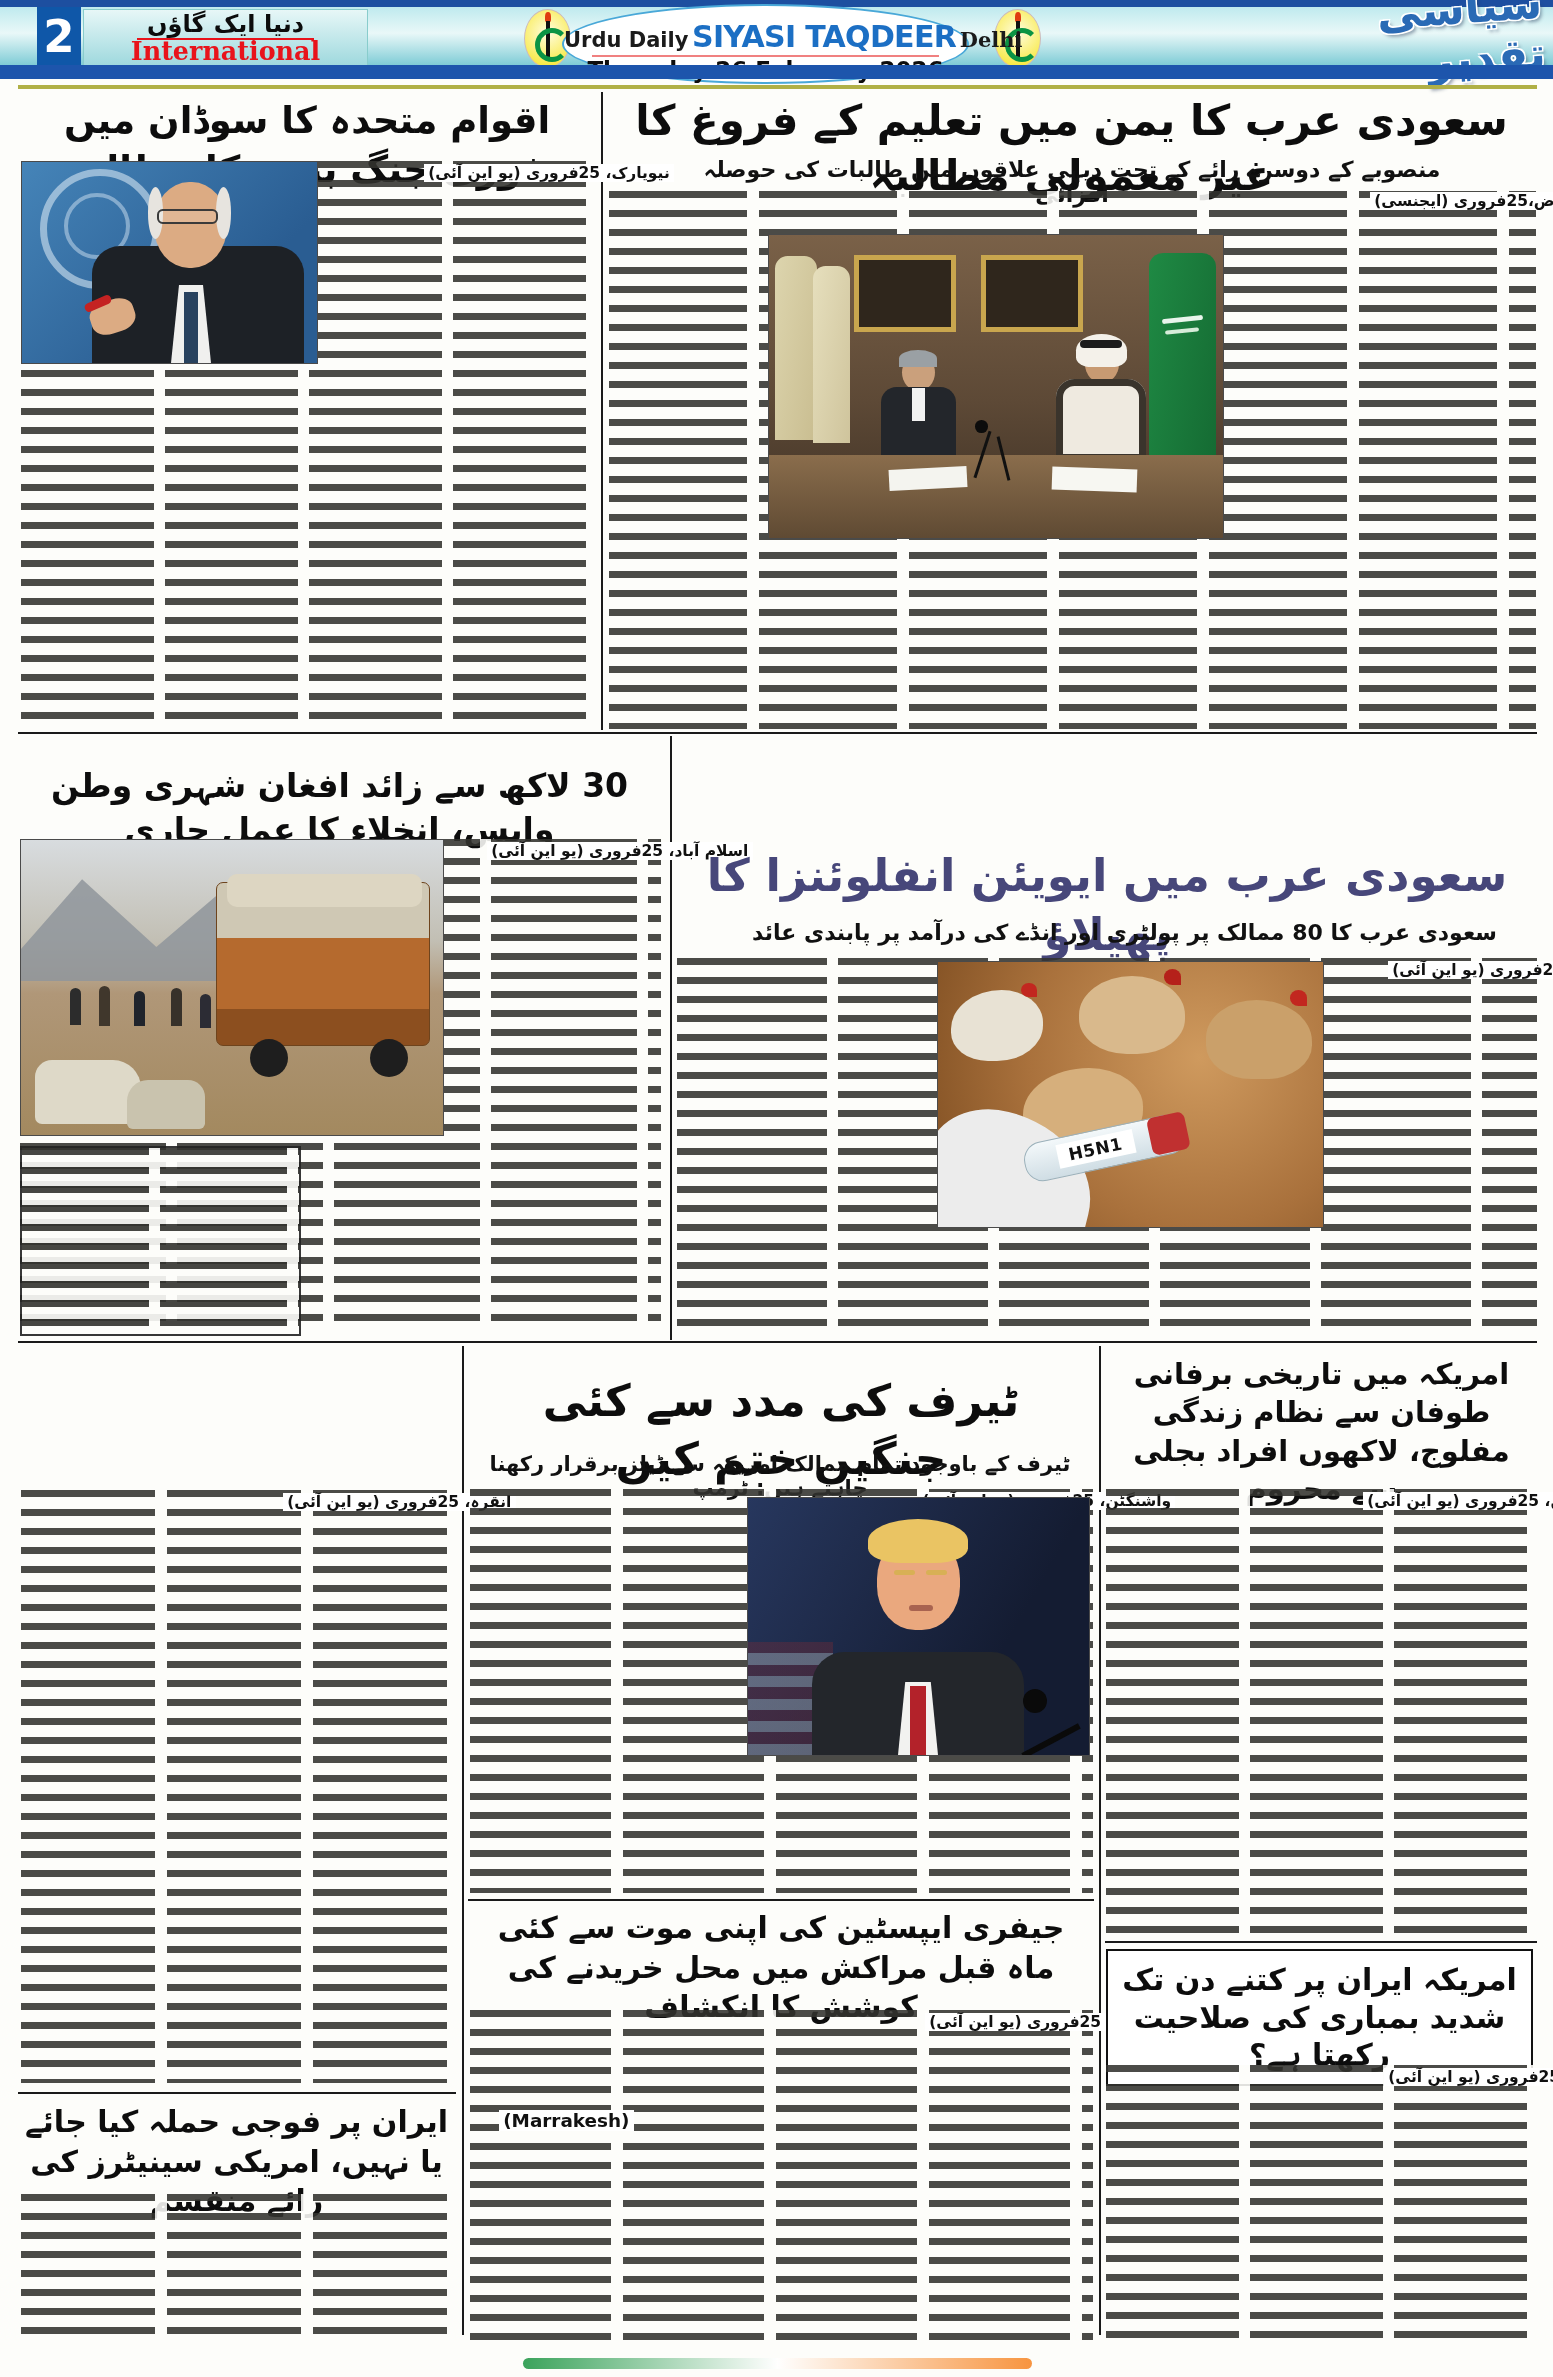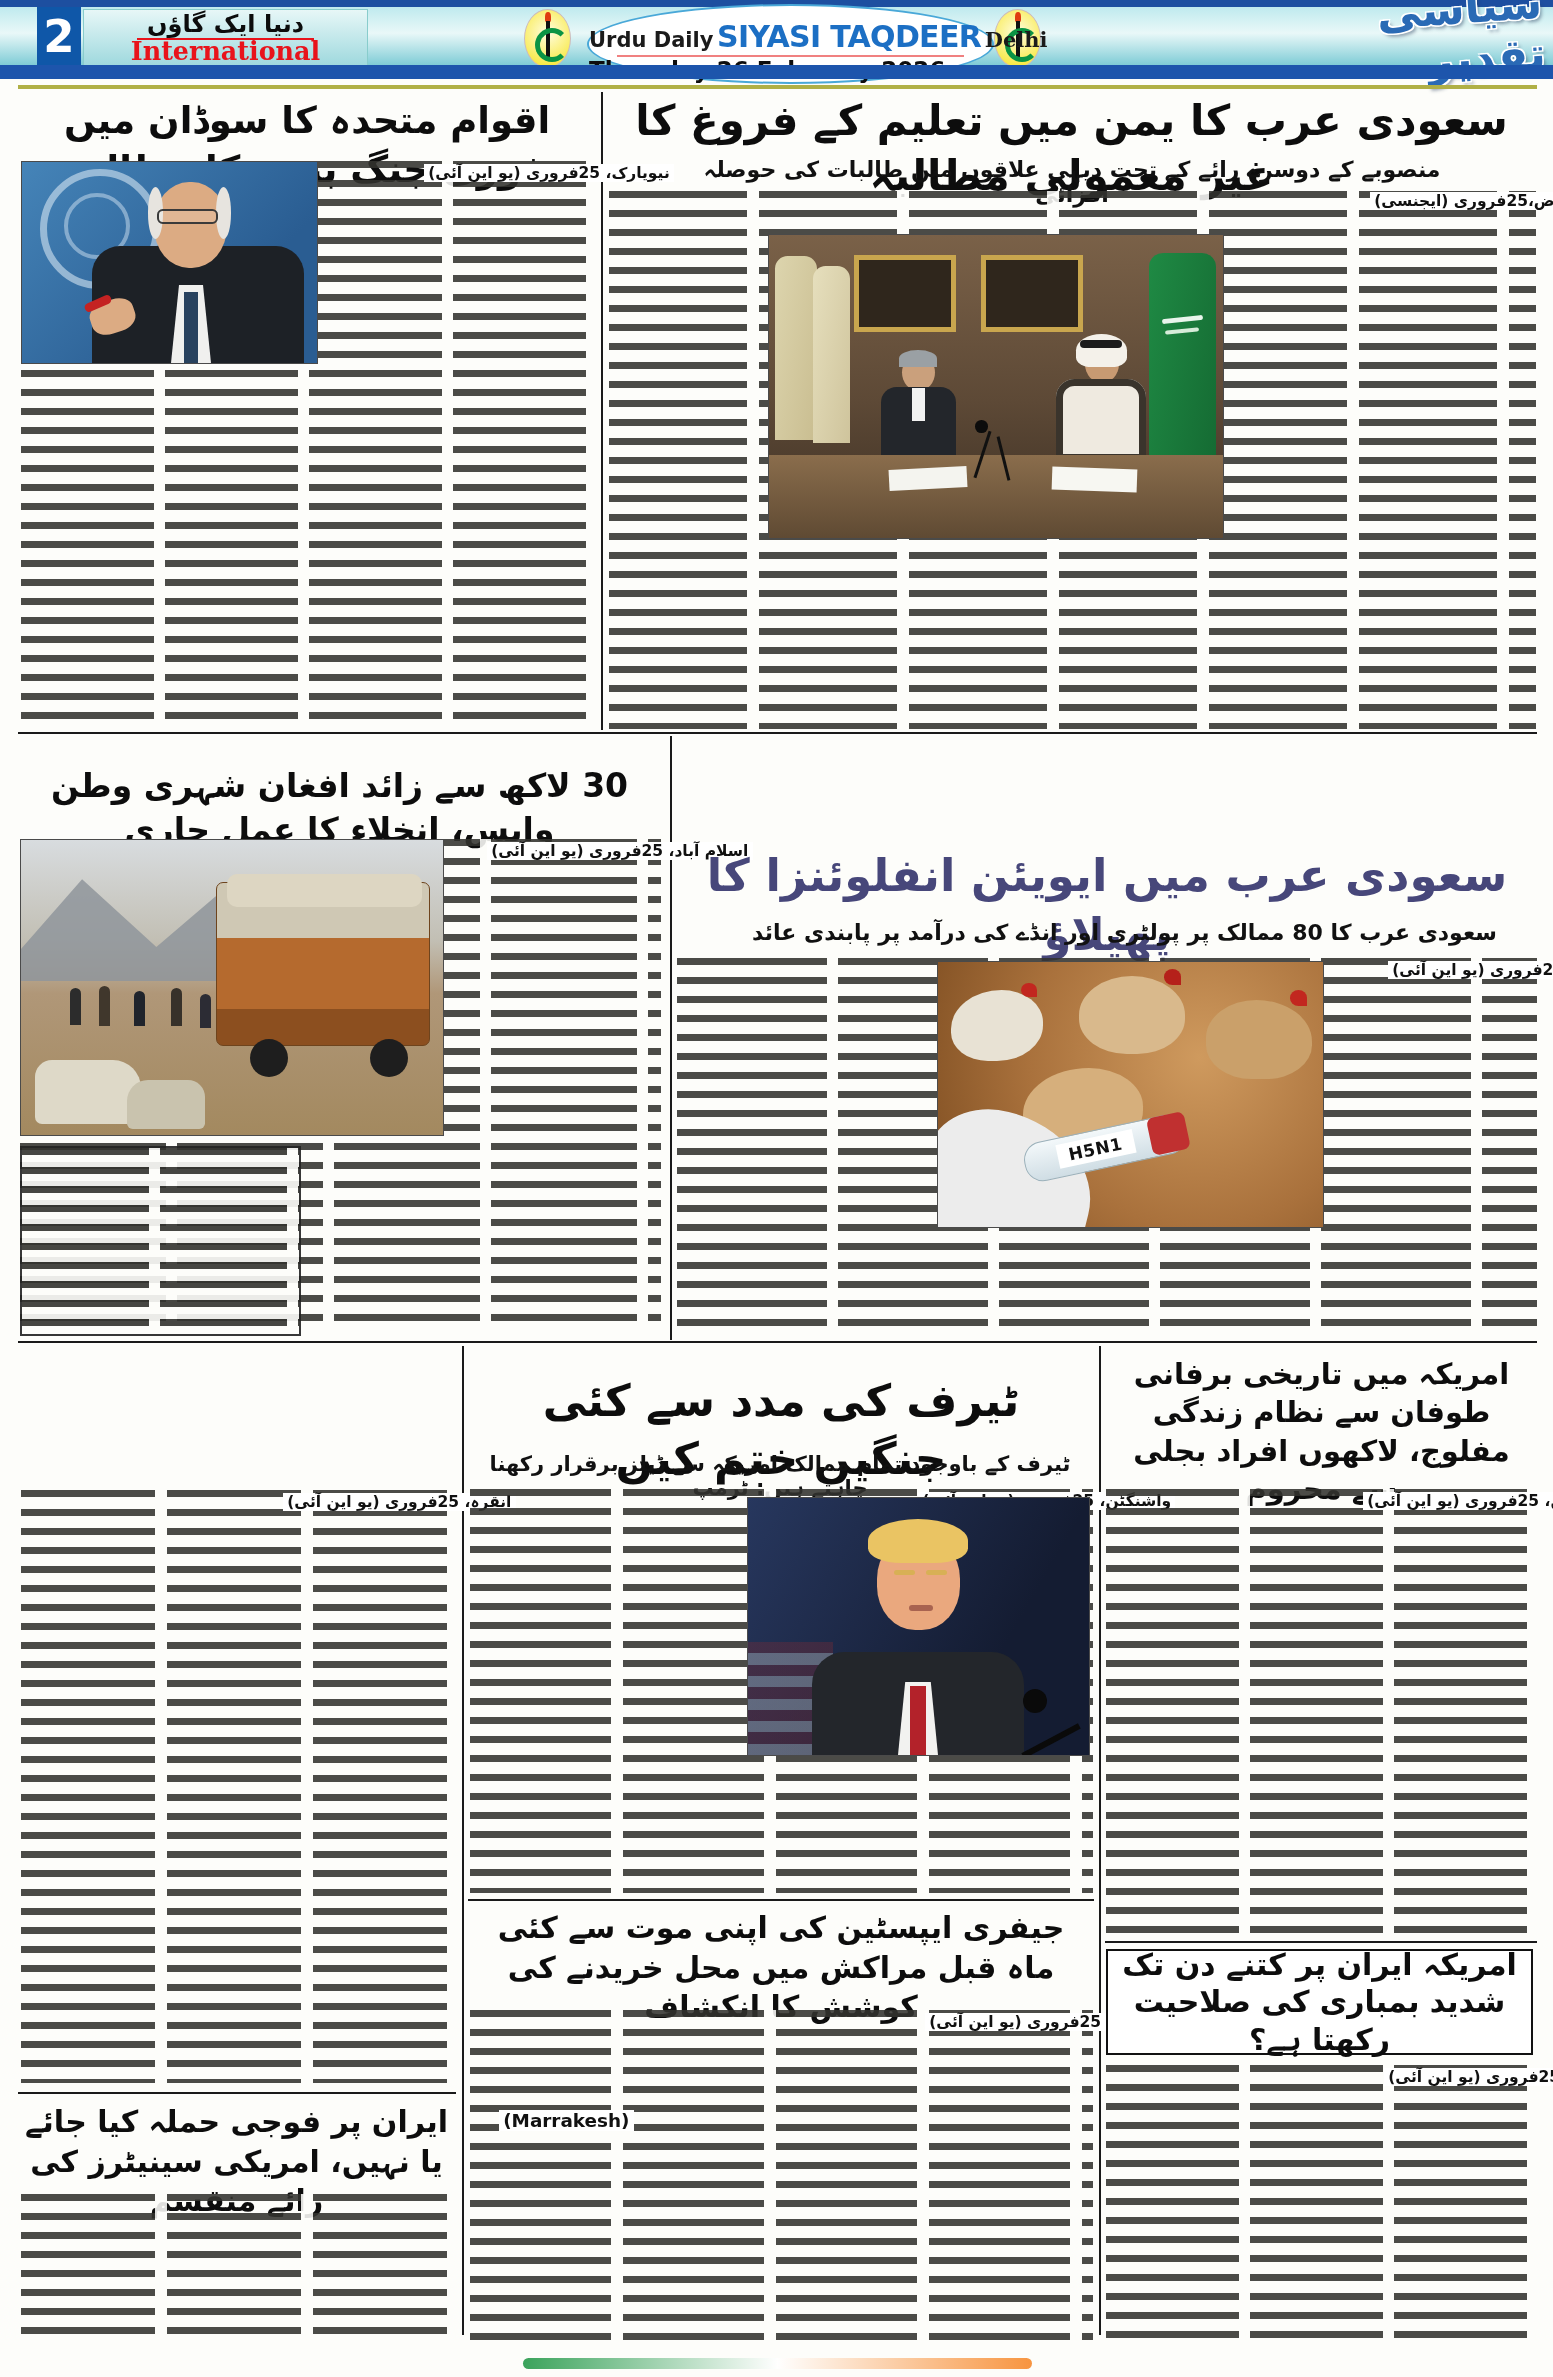--- a/index.html
+++ b/index.html
@@ -39,21 +39,21 @@
     <div style="position:absolute;left:21px;top:11.3px;width:3.5px;height:37px;background:#111;"></div>
     <div style="position:absolute;left:10px;top:18.4px;width:24px;height:24px;border:5px solid #0b9444;border-radius:50%;border-right-color:transparent;"></div>
   </div>
 
   <div class="abs" style="left:994px;top:8.5px;width:45px;height:57px;background:radial-gradient(circle at 50% 40%,#fffde0,#f6e41d);border-radius:50%;border:0.7px solid #cbb;">
     <div style="position:absolute;left:20px;top:2.8px;width:5.7px;height:10px;background:#e03c10;border-radius:50% 50% 20% 20%;"></div>
     <div style="position:absolute;left:21px;top:11.3px;width:3.5px;height:37px;background:#111;"></div>
     <div style="position:absolute;left:10px;top:18.4px;width:24px;height:24px;border:5px solid #0b9444;border-radius:50%;border-right-color:transparent;"></div>
   </div>
 
-  <div class="abs" style="left:587px;top:4.2px;width:403px;height:76px;background:#ffffff;border:2.1px solid #49a8d8;border-radius:50%;">
+  <div class="abs" style="left:562px;top:4.2px;width:403px;height:76px;background:#ffffff;border:2.1px solid #49a8d8;border-radius:50%;text-align:center;">
     <div style="margin-top:12.7px;white-space:nowrap;">
       <span style="font-weight:bold;font-size:21px;color:#1b1b1b;">Urdu Daily</span>
       <span style="font-weight:bold;font-size:30px;color:#1c6fc4;letter-spacing:-0.7px;">SIYASI TAQDEER</span>
       <span class="serif" style="font-weight:bold;font-size:21px;color:#1b1b1b;">Delhi</span>
     </div>
     <div style="margin:0.7px auto 0;width:86%;height:2.1px;background:#f08080;"></div>
     <div style="font-weight:bold;font-size:23px;color:#0d0d0d;margin-top:0.7px;">Thursday 26 February 2026</div>
   </div>
 
   <div class="abs rtl" style="left:1300px;top:5.7px;width:244px;height:61px;display:flex;align-items:center;justify-content:center;">
@@ -216,21 +216,21 @@
                          repeating-linear-gradient(to bottom,#33332f 0 7px,rgba(0,0,0,0) 7px 19px);"></div>
   <span class="dateline" style="left:925px;top:2013px;">واشنگٹن، 25فروری (یو این آئی)</span>
   <span class="dateline" style="left:475px;top:2110px;font-size:18.4px;margin-left:24px;">(Marrakesh)</span>
 
   <div class="abs hl" style="left:1108px;top:1355px;width:427px;font-size:29px;">امریکہ میں تاریخی برفانی طوفان سے نظام زندگی مفلوج، لاکھوں افراد بجلی سے محروم</div>
   <div class="stripes" style="left:1106px;top:1489px;width:429px;height:445px;
               background:repeating-linear-gradient(to right,transparent 0 133px,#fdfdfa 133px 144px),
                          repeating-linear-gradient(to bottom,#33332f 0 7px,rgba(0,0,0,0) 7px 19px);"></div>
   <span class="dateline" style="left:1363px;top:1492px;">واشنگٹن، 25فروری (یو این آئی)</span>
 
-  <div class="abs" style="left:1106px;top:1949px;width:427px;height:106px;border:2.1px solid #111;box-sizing:border-box;display:flex;align-items:center;justify-content:center;background:#fff;">
+  <div class="abs" style="left:1106px;top:1949px;width:427px;height:137px;border:2.1px solid #111;box-sizing:border-box;display:flex;align-items:center;justify-content:center;background:#fff;">
     <div class="hl" style="width:396px;font-size:30px;line-height:1.25;">امریکہ ایران پر کتنے دن تک شدید بمباری کی صلاحیت رکھتا ہے؟</div>
   </div>
   <div class="stripes" style="left:1106px;top:2065px;width:429px;height:278px;
               background:repeating-linear-gradient(to right,transparent 0 133px,#fdfdfa 133px 144px),
                          repeating-linear-gradient(to bottom,#33332f 0 7px,rgba(0,0,0,0) 7px 19px);"></div>
   <span class="dateline" style="left:1384px;top:2068px;">لندن، 25فروری (یو این آئی)</span>
 
   <div class="abs" style="left:523px;top:2358px;width:509px;height:11.3px;border-radius:5.7px;opacity:.85;
               background:linear-gradient(to right,#18933f,#ffffff 50%,#f6821f);"></div>
 

